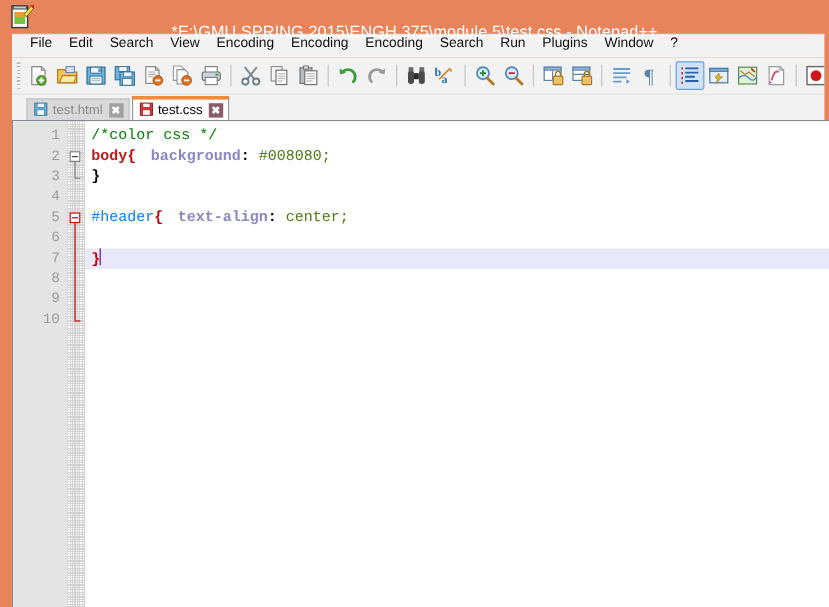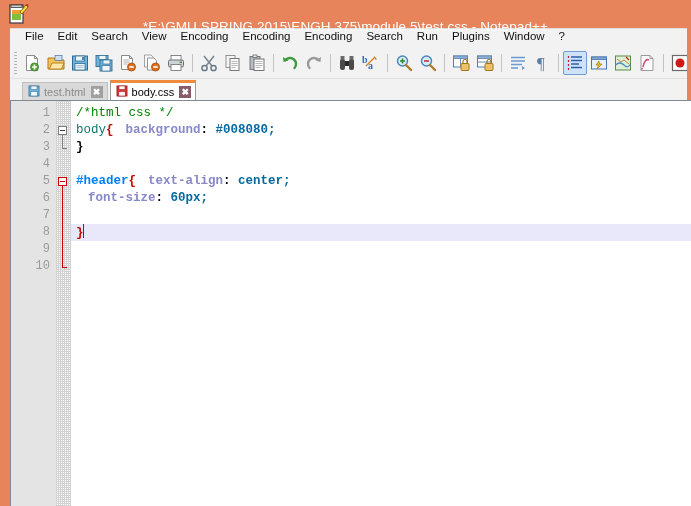--- a/index.html
+++ b/index.html
@@ -252,26 +252,26 @@
     font-family: "Liberation Mono", monospace;
     font-size: 12.5px;
     white-space: pre;
     padding-left: 5px;
     position: relative;
   }
   .code-line.current {
     background: #e8e8fa;
   }
   .tok-comment { color: #008000; }
-  .tok-tag     { color: #0f766e; font-weight: normal; }
-  .tok-id      { color: #0080ff; font-weight: bold; }
+  .tok-tag     { color: #b91c1c; font-weight: bold; }
+  .tok-id      { color: #0080ff; font-weight: normal; }
   .tok-brace   { color: #cc0000; font-weight: bold; }
   .tok-prop    { color: #8888c8; font-weight: bold; padding-left: 12px; }
   .tok-punct   { color: #000000; font-weight: bold; }
-  .tok-value   { color: #0369a1; font-weight: bold; }
+  .tok-value   { color: #4d7c0f; font-weight: normal; }
   .caret {
     display: inline-block;
     width: 1px;
     height: 14px;
     background: #6a0dad;
     vertical-align: -2px;
     margin-left: -1px;
   }
 </style>
 </head>
@@ -557,21 +557,21 @@
     </div>
 
     <div class="tab active">
       <span>
         <svg width="12" height="12" viewBox="0 0 12 12">
           <rect x="1" y="1" width="10" height="10" fill="#e03a3a" stroke="#9a1a1a" stroke-width="0.9"></rect>
           <rect x="3" y="1" width="6" height="3.5" fill="#ffffff" stroke="#9a1a1a" stroke-width="0.6"></rect>
           <rect x="2.8" y="6.5" width="6.4" height="4.5" fill="#fff4f4" stroke="#9a1a1a" stroke-width="0.6"></rect>
         </svg>
       </span>
-      <span class="tab-label">body.css</span>
+      <span class="tab-label">test.css</span>
       <span class="tab-close">✖</span>
     </div>
   </div>
 
   <div class="editor-wrap">
 
     <div class="gutter">
       <div class="lineno">1</div>
       <div class="lineno">2</div>
       <div class="lineno">3</div>
@@ -610,32 +610,31 @@
         <div class="fold-line red" style="top:0px;height:17px;"></div>
       </div>
       <div class="fold-cell">
         <div class="fold-line red" style="top:0px;height:9px;"></div>
         <div class="fold-foot red" style="top:9px;"></div>
       </div>
     </div>
 
     <div class="code">
 
-      <div class="code-line"><span class="tok-comment">/*html </span><span class="tok-comment squiggle">css</span><span class="tok-comment"> */</span></div>
+      <div class="code-line"><span class="tok-comment">/*color </span><span class="tok-comment squiggle">css</span><span class="tok-comment"> */</span></div>
 
       <div class="code-line"><span class="tok-tag">body</span><span class="tok-brace">{</span><span class="tok-prop">background</span><span class="tok-punct">:</span><span class="tok-punct"> </span><span class="tok-value">#008080;</span></div>
 
       <div class="code-line"><span class="tok-punct">}</span></div>
 
       <div class="code-line"></div>
 
       <div class="code-line"><span class="tok-id">#header</span><span class="tok-brace">{</span><span class="tok-prop">text-align</span><span class="tok-punct">:</span><span class="tok-punct"> </span><span class="tok-value">center;</span></div>
 
 
-      <div class="code-line"><span class="tok-prop">font-size</span><span class="tok-punct">:</span><span class="tok-punct"> </span><span class="tok-value">60px;</span></div>
 
 
       <div class="code-line"></div>
 
       <div class="code-line current"><span class="tok-brace">}</span><span class="caret"></span></div>
 
     </div>
   </div>
 
 </div>

